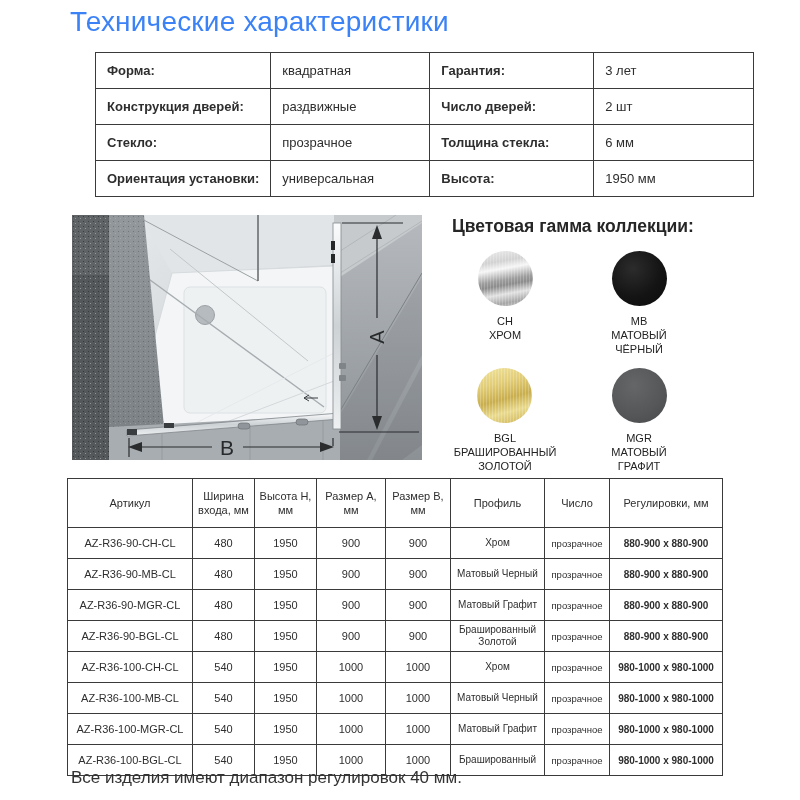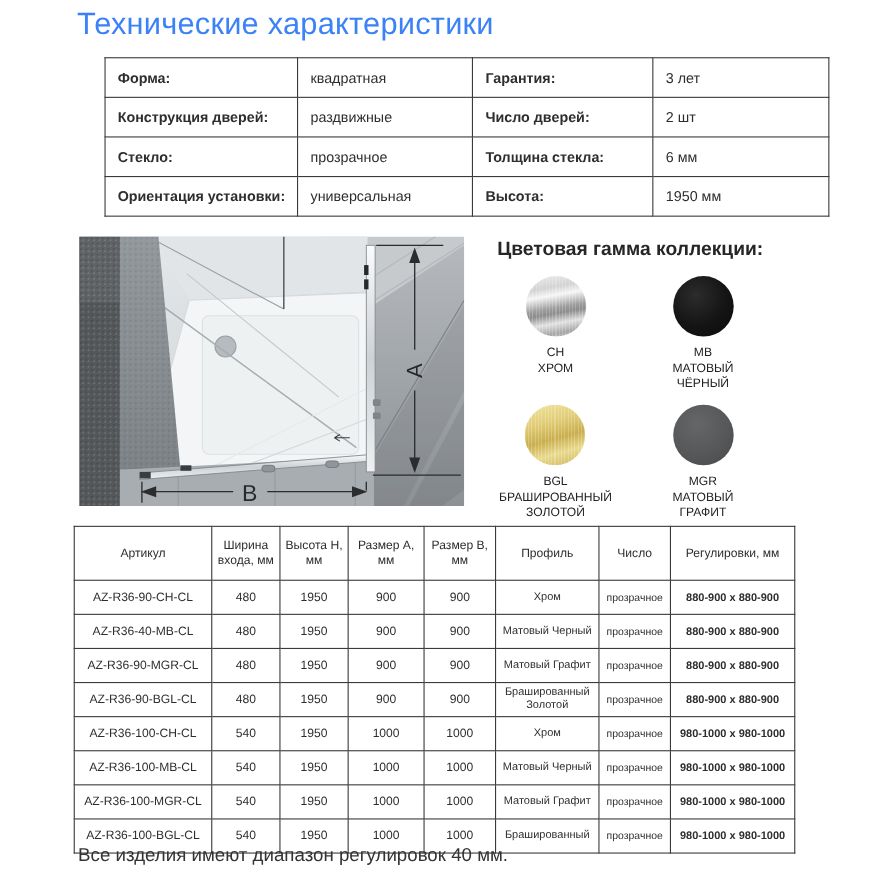--- a/index.html
+++ b/index.html
@@ -243,21 +243,21 @@
         <td>AZ-R36-90-CH-CL</td>
         <td>480</td>
         <td>1950</td>
         <td>900</td>
         <td>900</td>
         <td>Хром</td>
         <td>прозрачное</td>
         <td>880-900 x 880-900</td>
       </tr>
       <tr>
-        <td>AZ-R36-40-MB-CL</td>
+        <td>AZ-R36-90-MB-CL</td>
         <td>480</td>
         <td>1950</td>
         <td>900</td>
         <td>900</td>
         <td>Матовый Черный</td>
         <td>прозрачное</td>
         <td>880-900 x 880-900</td>
       </tr>
       <tr>
         <td>AZ-R36-90-MGR-CL</td>

